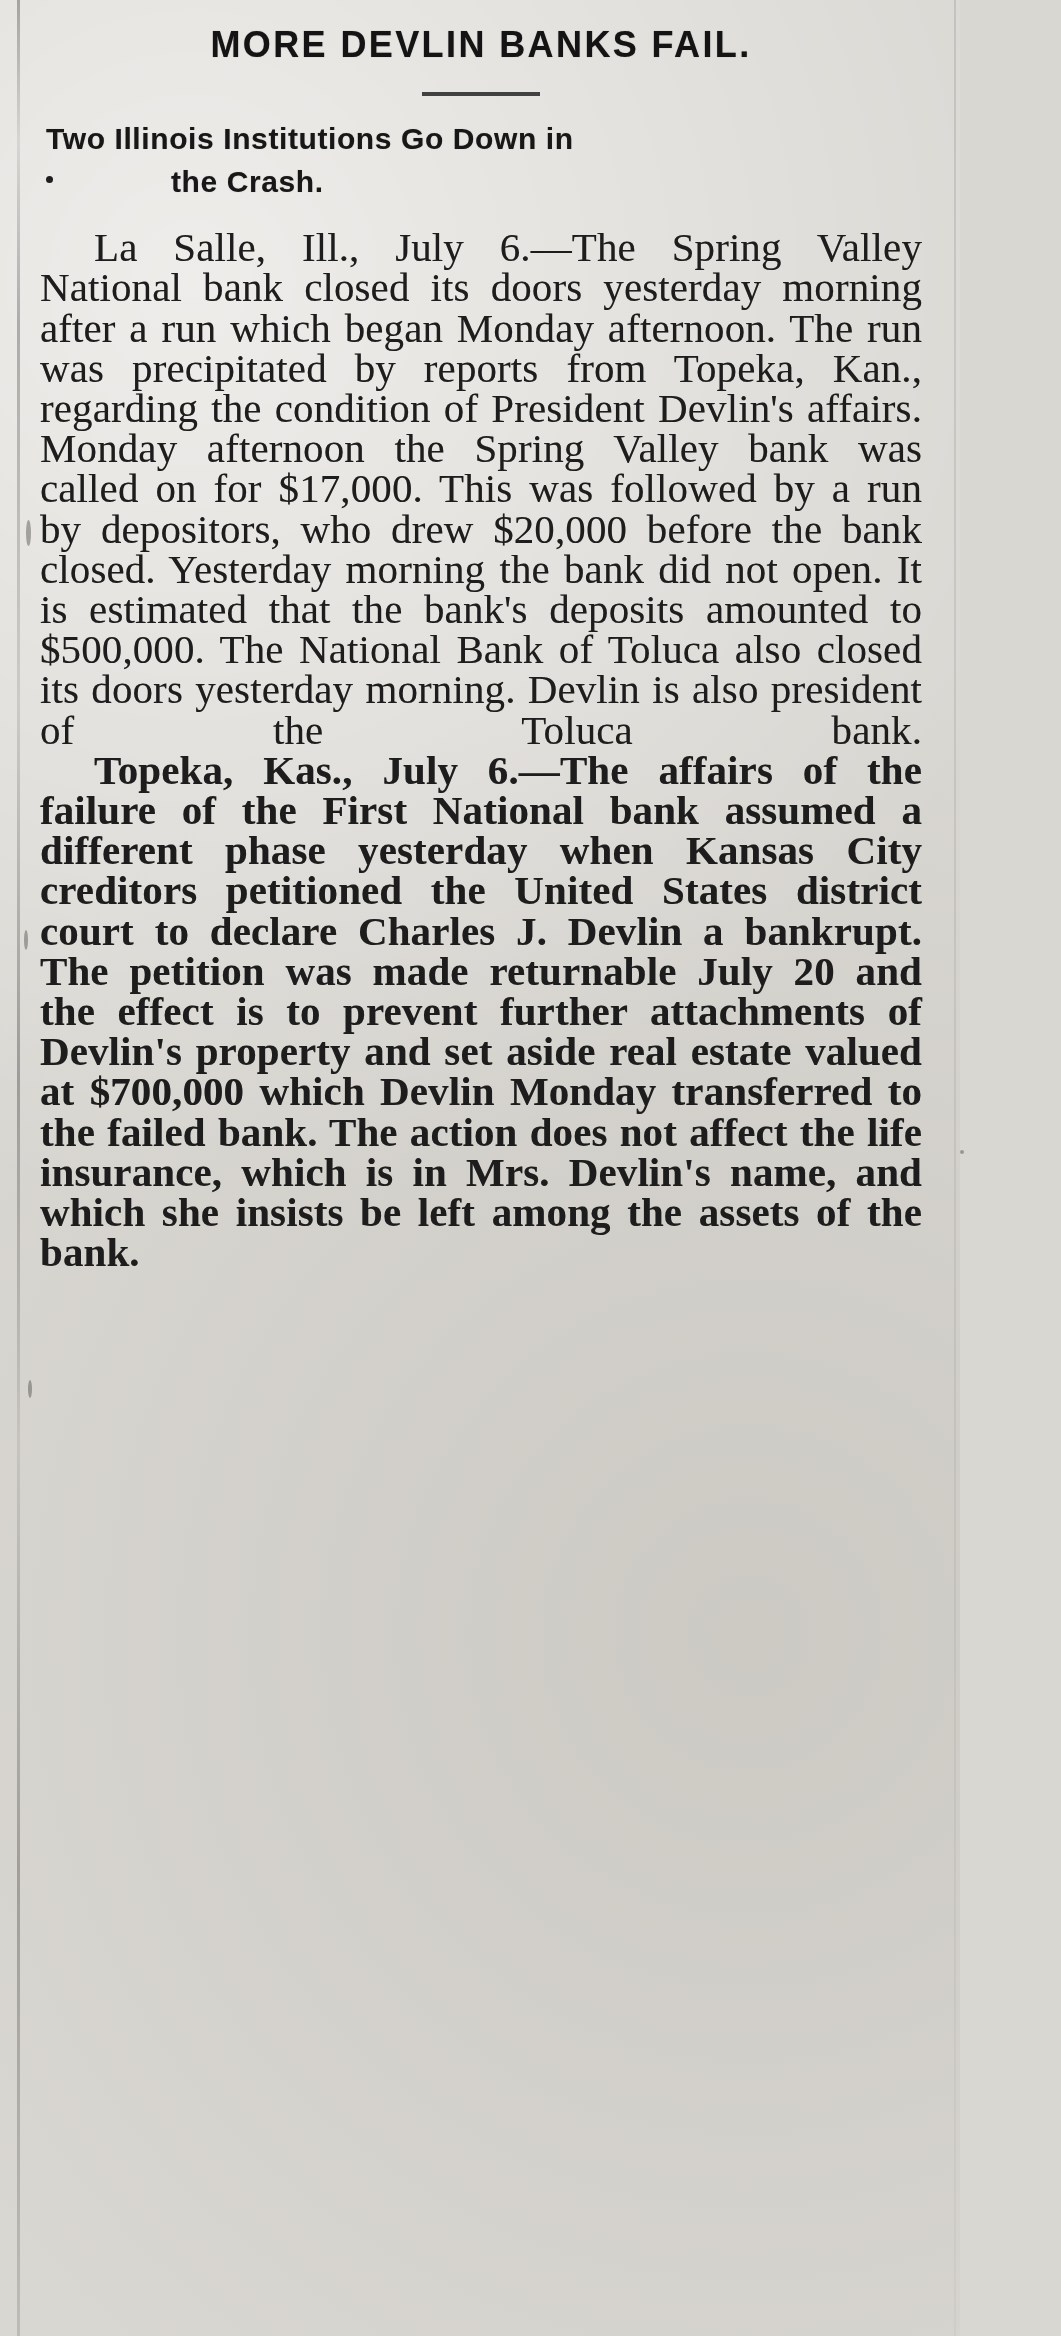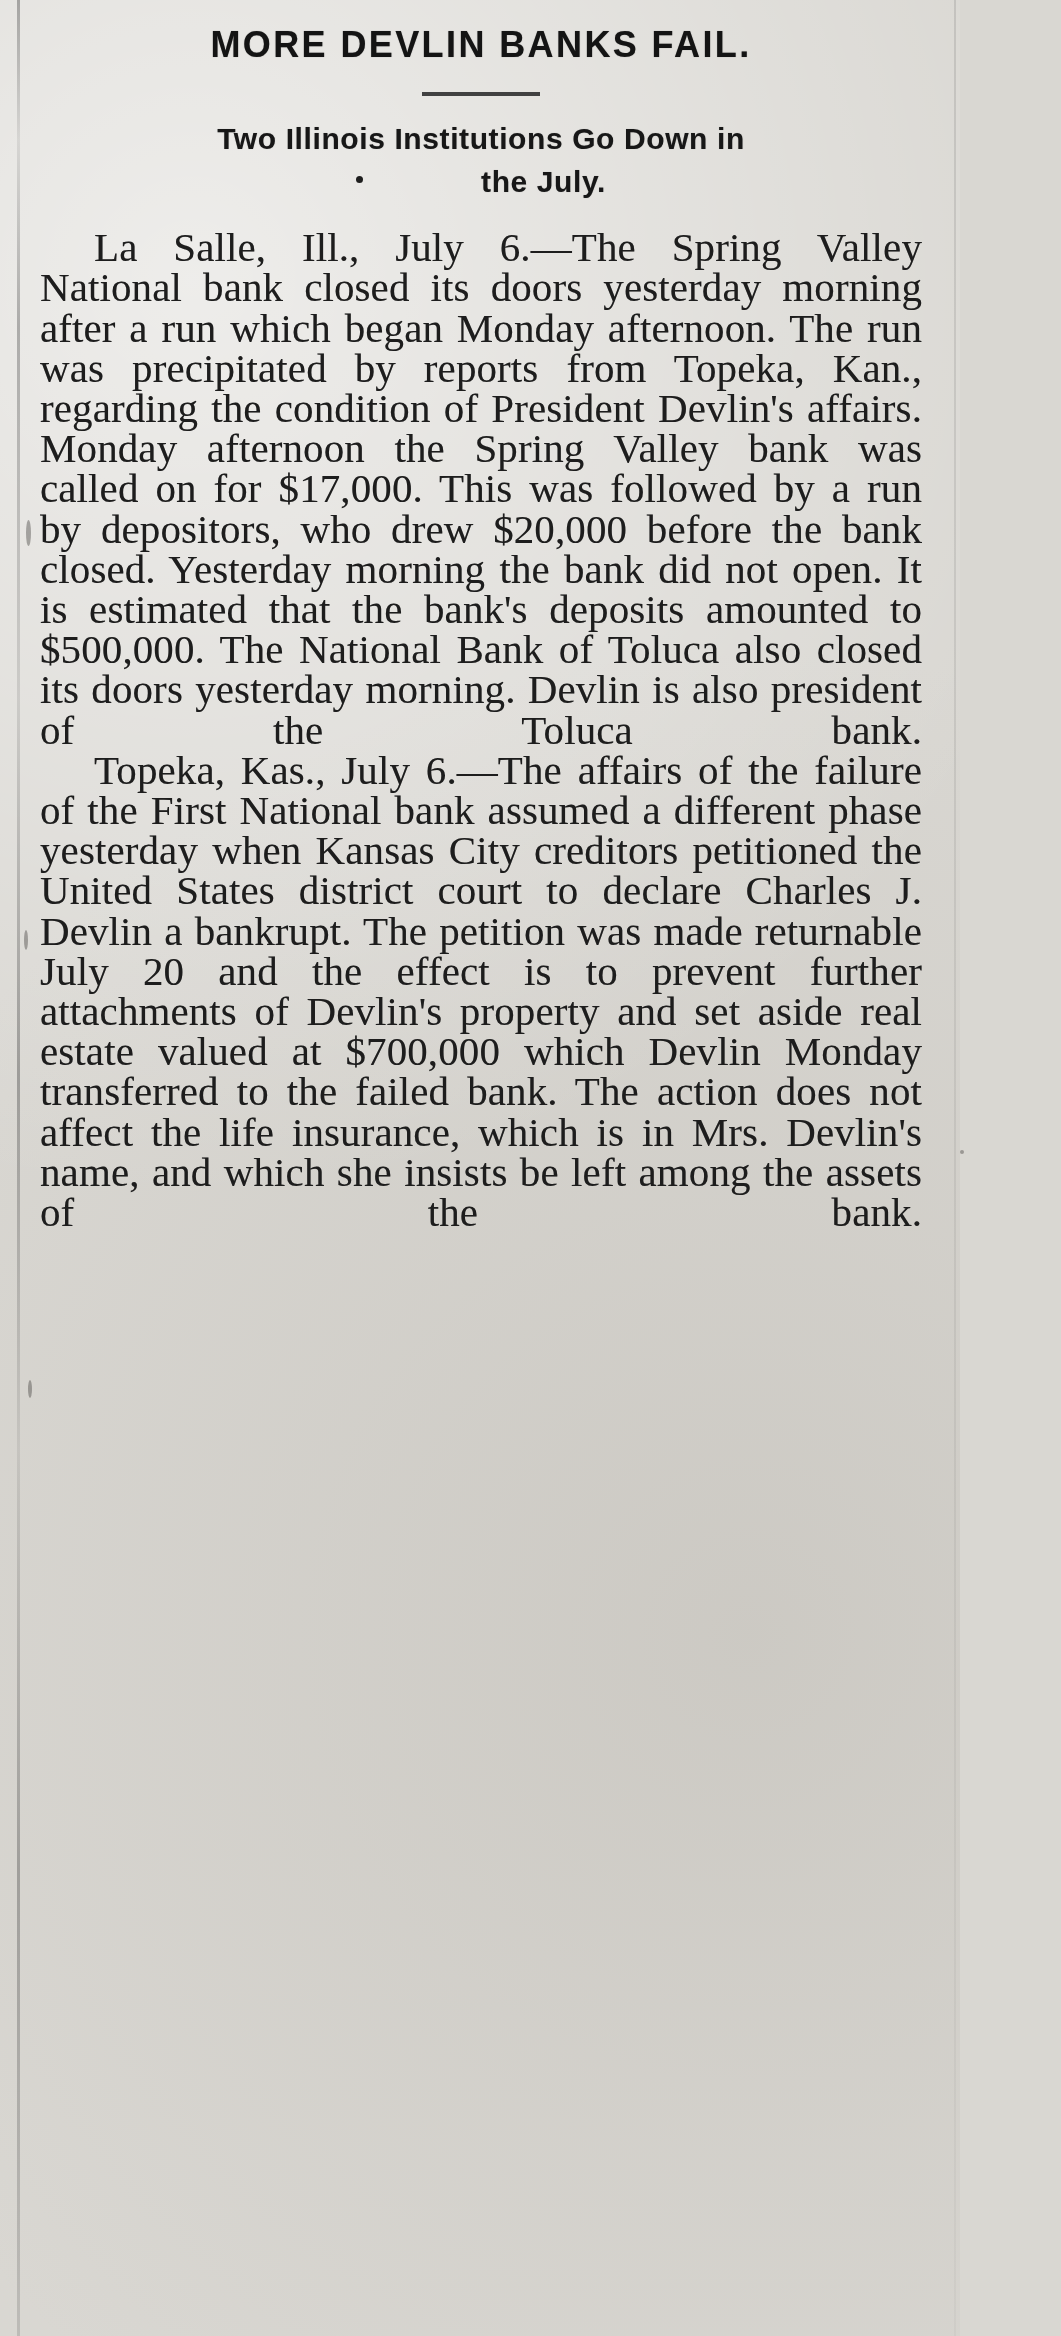--- a/index.html
+++ b/index.html
@@ -66,21 +66,21 @@
     height: 4px;
     background: #2a2a2a;
     margin: 26px auto 22px auto;
     opacity: 0.88;
   }
   .subhead {
     font-family: "Liberation Sans", sans-serif;
     font-weight: bold;
     font-size: 30px;
     line-height: 1.42;
-    text-align: center;
+    text-align: left;
     letter-spacing: 0.6px;
     color: #171717;
     margin: 0 6px 0 6px;
     text-shadow: 0 0 1px rgba(0,0,0,0.25);
   }
   .subhead .l2 {
     display: block;
   }
   .dot-artifact {
     display: inline-block;
@@ -103,20 +103,21 @@
     text-align: justify;
     text-align-last: justify;
     text-indent: 54px;
     color: #1d1d1d;
     letter-spacing: 0.1px;
     word-spacing: 1px;
     text-shadow: 0 0 0.6px rgba(0,0,0,0.3);
   }
   p.para.last {
     text-align-last: justify;
+    font-weight: bold;
   }
   .speck {
     position: absolute;
     background: rgba(60,58,55,0.40);
     border-radius: 50%;
     pointer-events: none;
   }
 </style>
 </head>
 <body>
@@ -126,21 +127,21 @@
   <div class="col-rule"></div>
   <div class="col-rule-right"></div>
 
   <h1 class="headline">MORE DEVLIN BANKS FAIL.</h1>
 
   <div class="rule"></div>
 
   <h2 class="subhead">
     <span>Two Illinois Institutions Go Down in</span>
     <span class="l2">
-      <span class="dot-artifact"></span><span>the July.</span>
+      <span class="dot-artifact"></span><span>the Crash.</span>
     </span>
   </h2>
 
   <div class="body">
     <p class="para">La Salle, Ill., July 6.—The Spring Valley National bank closed its doors yesterday morning after a run which began Monday afternoon. The run was precipitated by reports from Topeka, Kan., regarding the condition of President Devlin's affairs. Monday afternoon the Spring Valley bank was called on for $17,000. This was followed by a run by depositors, who drew $20,000 before the bank closed. Yesterday morning the bank did not open. It is estimated that the bank's deposits amounted to $500,000. The National Bank of Toluca also closed its doors yesterday morning. Devlin is also president of the Toluca bank.</p>
     <p class="para last">Topeka, Kas., July 6.—The affairs of the failure of the First National bank assumed a different phase yesterday when Kansas City creditors petitioned the United States district court to declare Charles J. Devlin a bankrupt. The petition was made returnable July 20 and the effect is to prevent further attachments of Devlin's property and set aside real estate valued at $700,000 which Devlin Monday transferred to the failed bank. The action does not affect the life insurance, which is in Mrs. Devlin's name, and which she insists be left among the assets of the bank.</p>
   </div>
 
   <div class="speck" style="left:26px; top:520px; width:5px; height:26px;"></div>
   <div class="speck" style="left:24px; top:930px; width:4px; height:20px;"></div>

